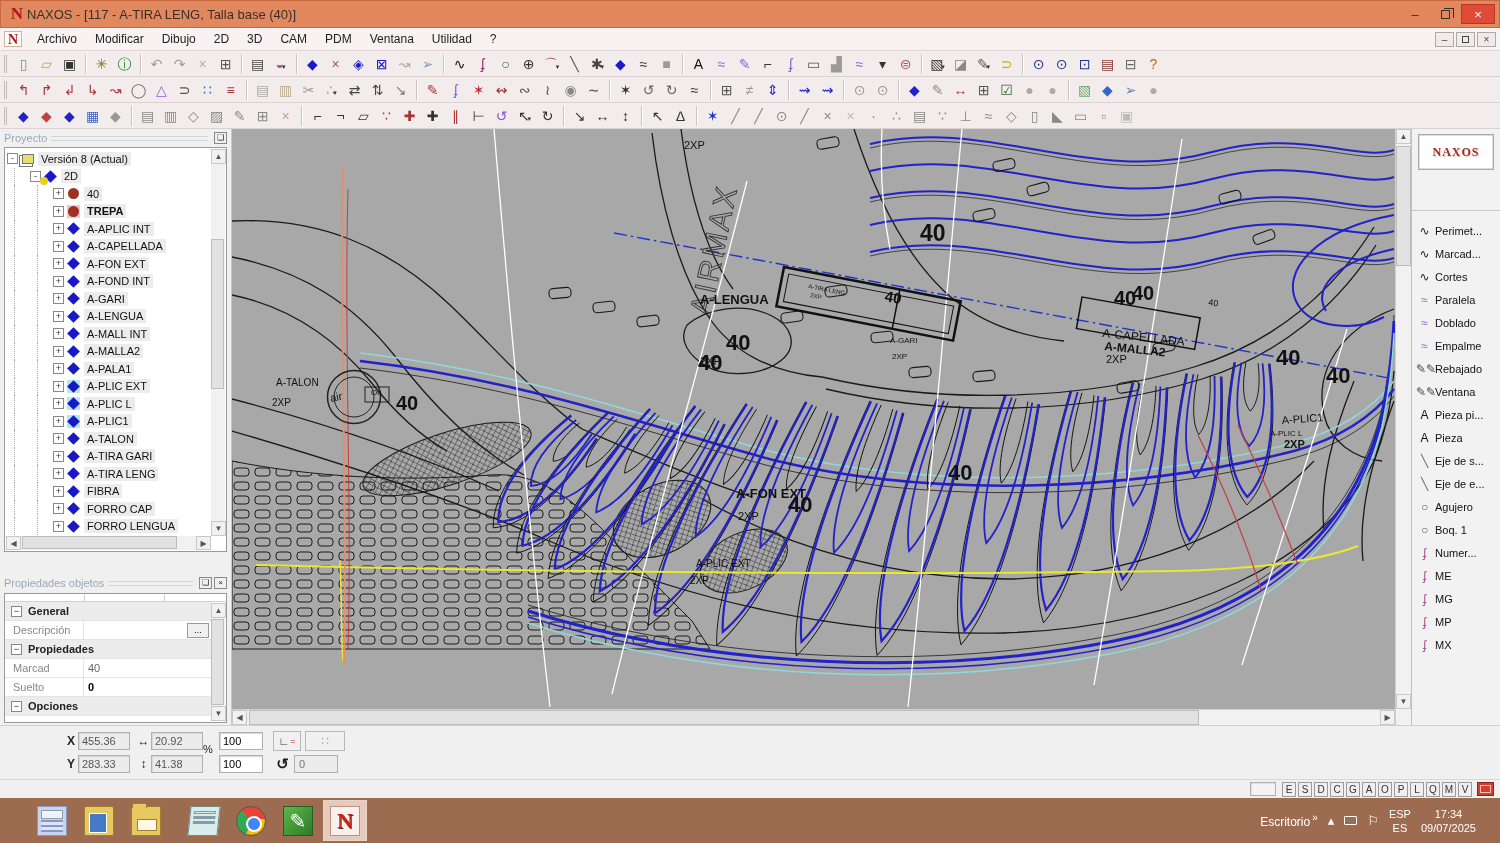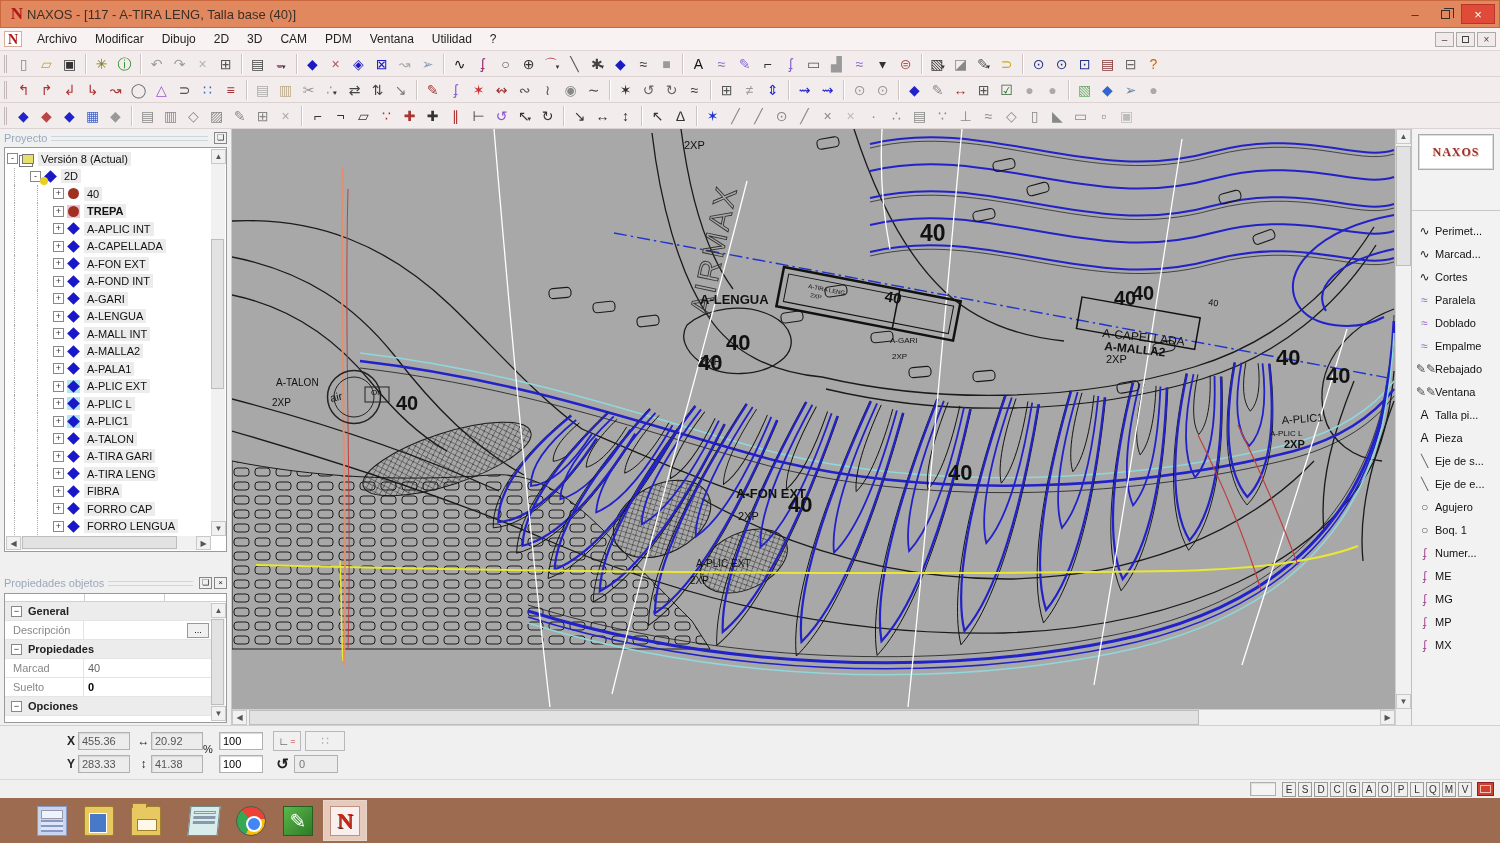--- a/index.html
+++ b/index.html
@@ -857,21 +857,21 @@
         <div class="rtool">
           <span class="rticon" style="color: rgb(68, 68, 68);">✎✎</span>
           <span>Rebajado</span>
         </div>
         <div class="rtool">
           <span class="rticon" style="color: rgb(68, 68, 68);">✎✎</span>
           <span>Ventana</span>
         </div>
         <div class="rtool">
           <span class="rticon" style="color: rgb(17, 17, 17);">A</span>
-          <span>Talla pi...</span>
+          <span>Pieza pi...</span>
         </div>
         <div class="rtool">
           <span class="rticon" style="color: rgb(17, 17, 17);">A</span>
           <span>Pieza</span>
         </div>
         <div class="rtool">
           <span class="rticon" style="color: rgb(102, 102, 119);">╲</span>
           <span>Eje de s...</span>
         </div>
         <div class="rtool">
@@ -972,13 +972,28 @@
       <div class="tapp">
         <div class="tico i-chrome"></div>
       </div>
       <div class="tapp">
         <div class="tico i-vector">✎</div>
       </div>
       <div class="tapp active">
         <div class="tico i-naxos">N</div>
       </div>
     </div>
+  <div class="tray">
+    <span><span>Escritorio</span><span class="chev">»</span></span>
+    <span class="trayico">▴</span>
+    <span class="trayico"><span style="display:inline-block;width:13px;height:9px;border:1px solid #fff;border-radius:1px;"></span></span>
+    <span class="trayico">⚐</span>
+    <span class="langbox">
+      <div>ESP</div>
+        <div>ES</div>
+    </span>
+    <span class="timebox">
+      <div>17:34</div>
+        <div>09/07/2025</div>
+    </span>
+    <span class="deskedge"></span>
+  </div>
 </div>
 
 </body></html>

